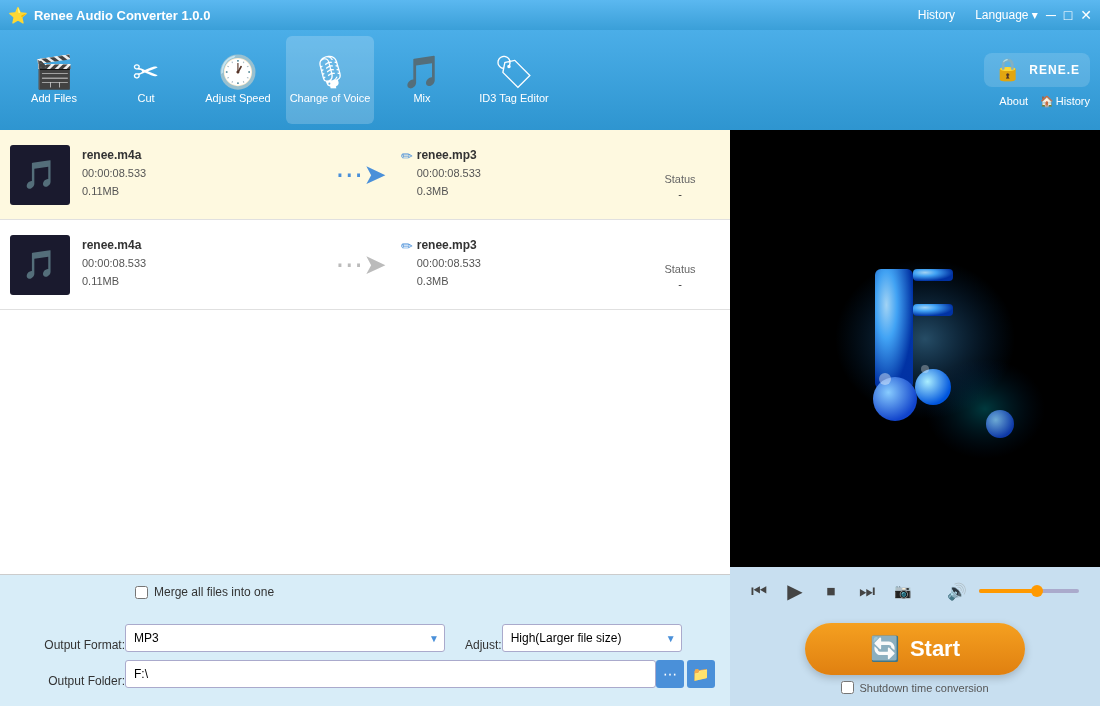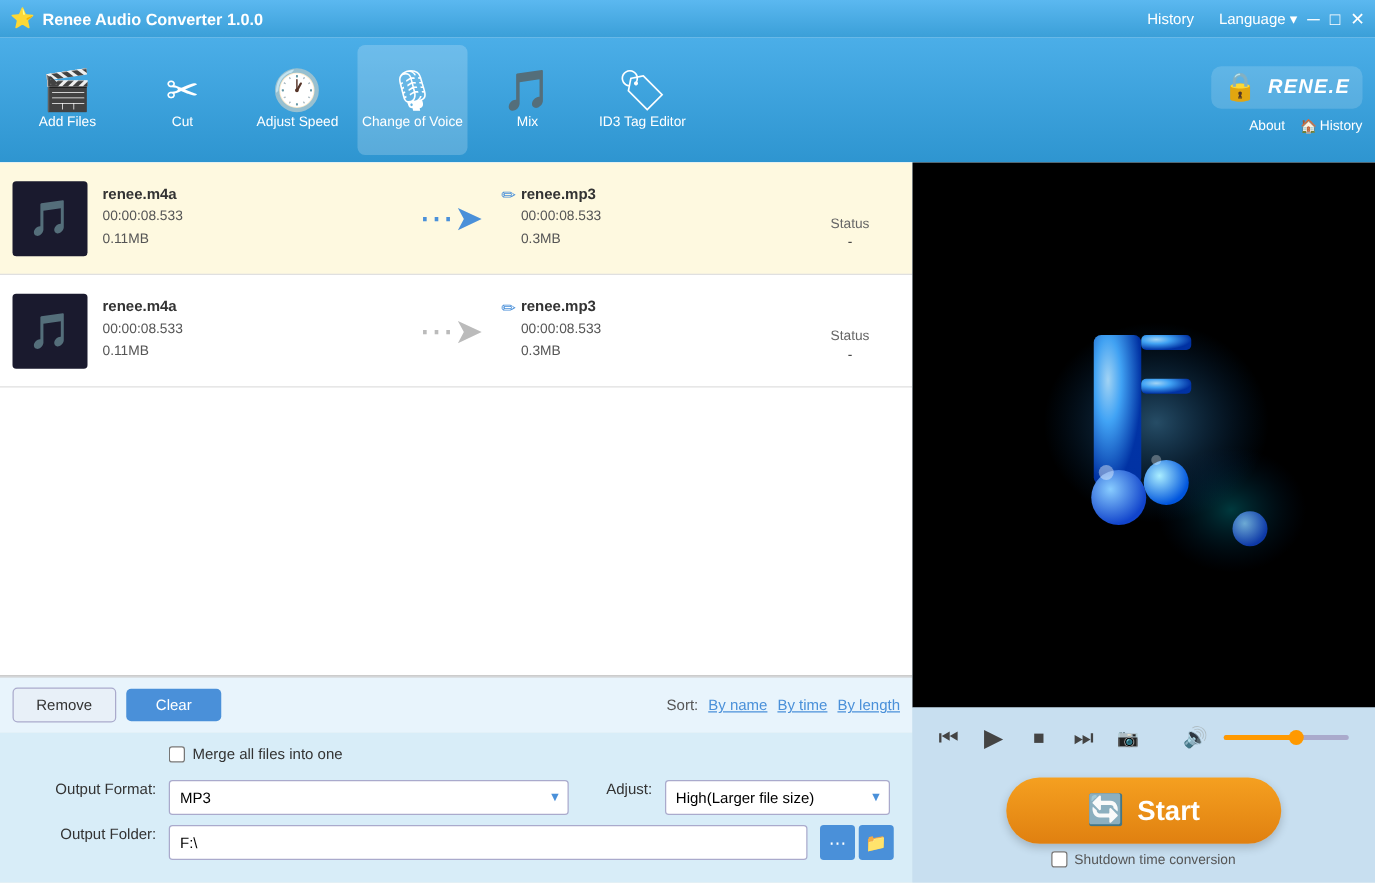--- a/index.html
+++ b/index.html
@@ -36,21 +36,21 @@
 
     
     .header-right {
       display: flex; flex-direction: column; align-items: flex-end; gap: 8px;
     }
     .logo-area {
       background: rgba(255,255,255,0.15); border-radius: 8px; padding: 4px 10px;
       display: flex; align-items: center; gap: 8px;
     }
     .logo-icon { font-size: 22px; }
-    .logo-text { font-size: 16px; font-weight: bold; color: white; letter-spacing: 1px; font-style: italic; }
+    .logo-text { font-size: 12px; font-weight: bold; color: white; letter-spacing: 1px; }
     .about-home {
       display: flex; gap: 4px; margin-left: 15px;
     }
     .about-home a {
       color: white; text-decoration: none; font-size: 11px;
       display: flex; align-items: center; gap: 2px; cursor: pointer;
     }
 
     
     #main {
@@ -126,25 +126,25 @@
     }
     .sort-area { margin-left: auto; display: flex; align-items: center; gap: 8px; }
     .sort-label { color: #555; font-size: 12px; }
     .sort-btn { color: #4a90d9; font-size: 12px; cursor: pointer; text-decoration: underline; }
 
     
     #settings {
       padding: 10px 15px;
       background: #d8edf8;
     }
-    .merge-row { display: flex; align-items: flex-end; gap: 6px; margin-bottom: 14px; margin-left: 120px; }
+    .merge-row { display: flex; align-items: flex-end; gap: 6px; margin-bottom: 25px; margin-left: 120px; }
     .merge-row input[type=checkbox] { width: 13px; height: 13px; }
     .merge-label { font-size: 12px; color: #333; }
 
-    .form-row { display: flex; align-items: flex-start; margin-bottom: 8px; gap: 10px; }
+    .form-row { display: flex; align-items: flex-end; margin-bottom: 8px; gap: 0; }
     .form-label { width: 110px; text-align: right; font-size: 12px; color: #333; flex-shrink: 0; }
     .format-select {
       width: 320px; height: 28px; padding: 0 8px; border: 1px solid #aac;
       border-radius: 3px; font-size: 12px; background: white;
       appearance: none; cursor: pointer;
     }
     .select-wrapper { position: relative; display: inline-block; }
     .select-arrow {
       position: absolute; right: 6px; top: 50%; transform: translateY(-50%);
       font-size: 10px; color: #4a90d9; pointer-events: none;
@@ -339,32 +339,20 @@
           </div>
         </div>
         <div class="status-area">
           <div class="status-label">Status</div>
           <div class="status-value">-</div>
         </div>
       </div>
 
     </div>
 
-    <div id="bottom-controls">
-      <div class="btn-row">
-        <button class="btn-remove">Remove</button>
-        <button class="btn-clear">Clear</button>
-        <div class="sort-area">
-          <span class="sort-label">Sort:</span>
-          <span class="sort-btn">By name</span>
-          <span class="sort-btn">By time</span>
-          <span class="sort-btn">By length</span>
-        </div>
-      </div>
-    </div>
 
     <div id="settings">
 
       <div class="merge-row">
         <input type="checkbox" style="">
         <label class="merge-label">Merge all files into one</label>
       </div>
 
       <div class="form-row">
         <span class="form-label">Output Format:</span>

